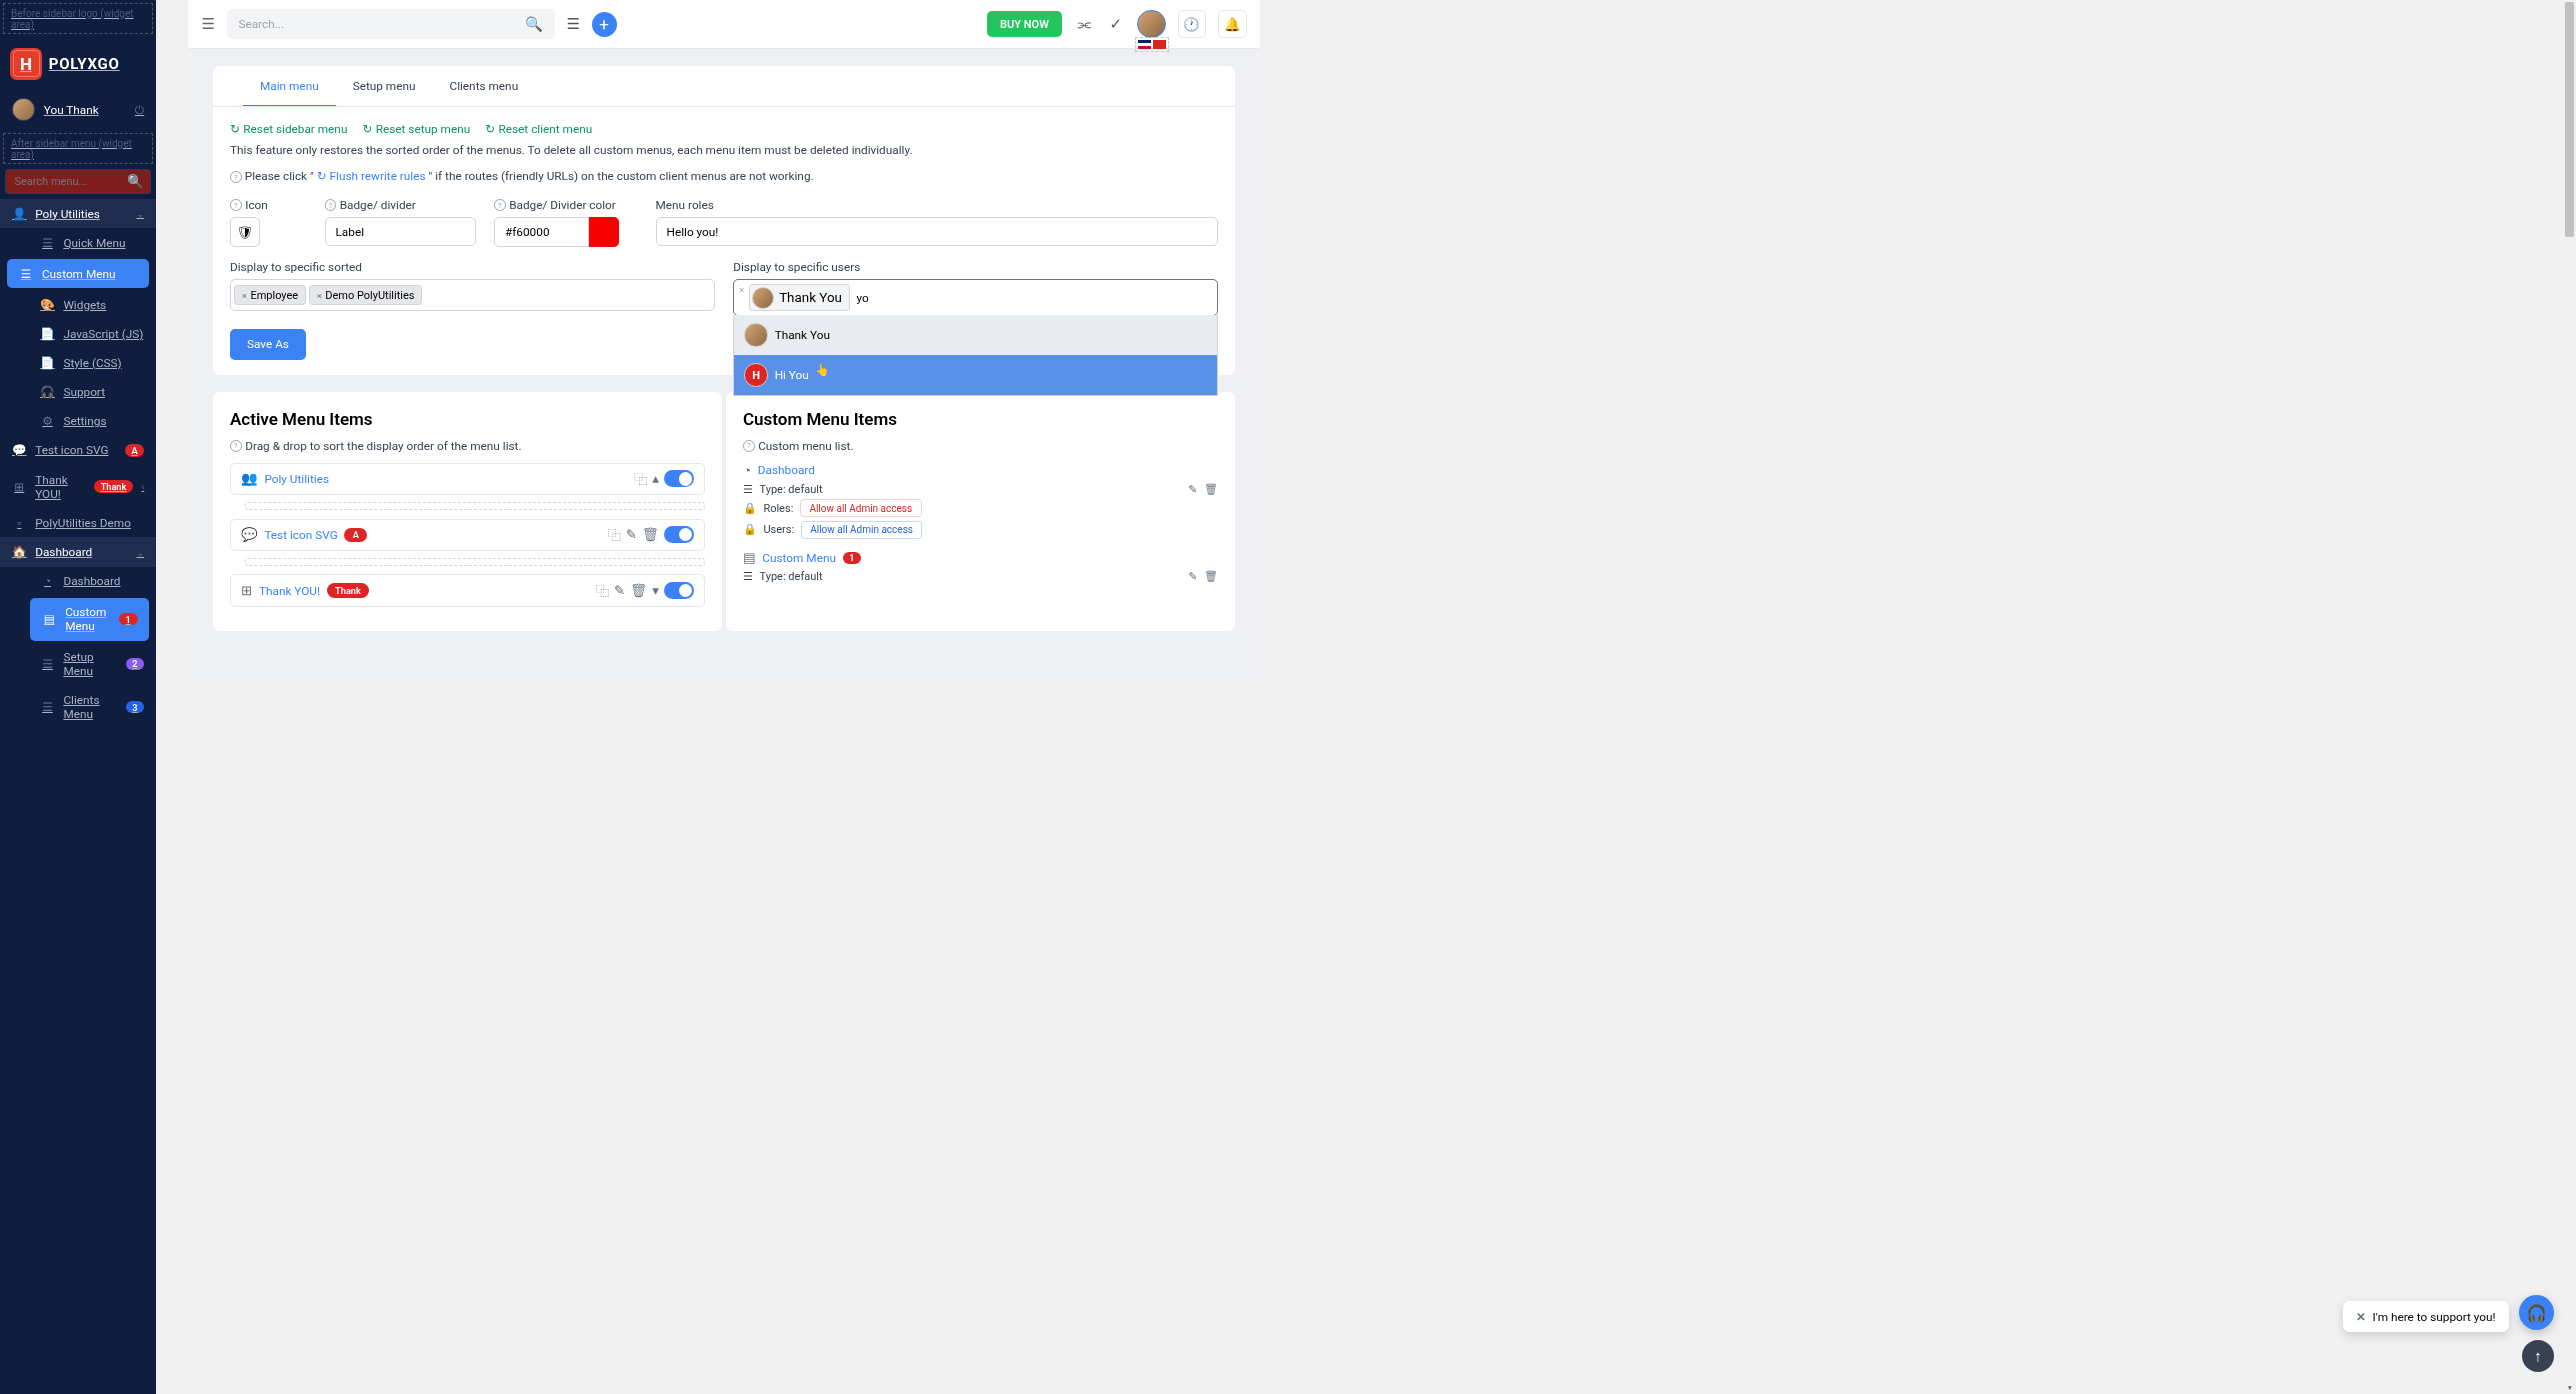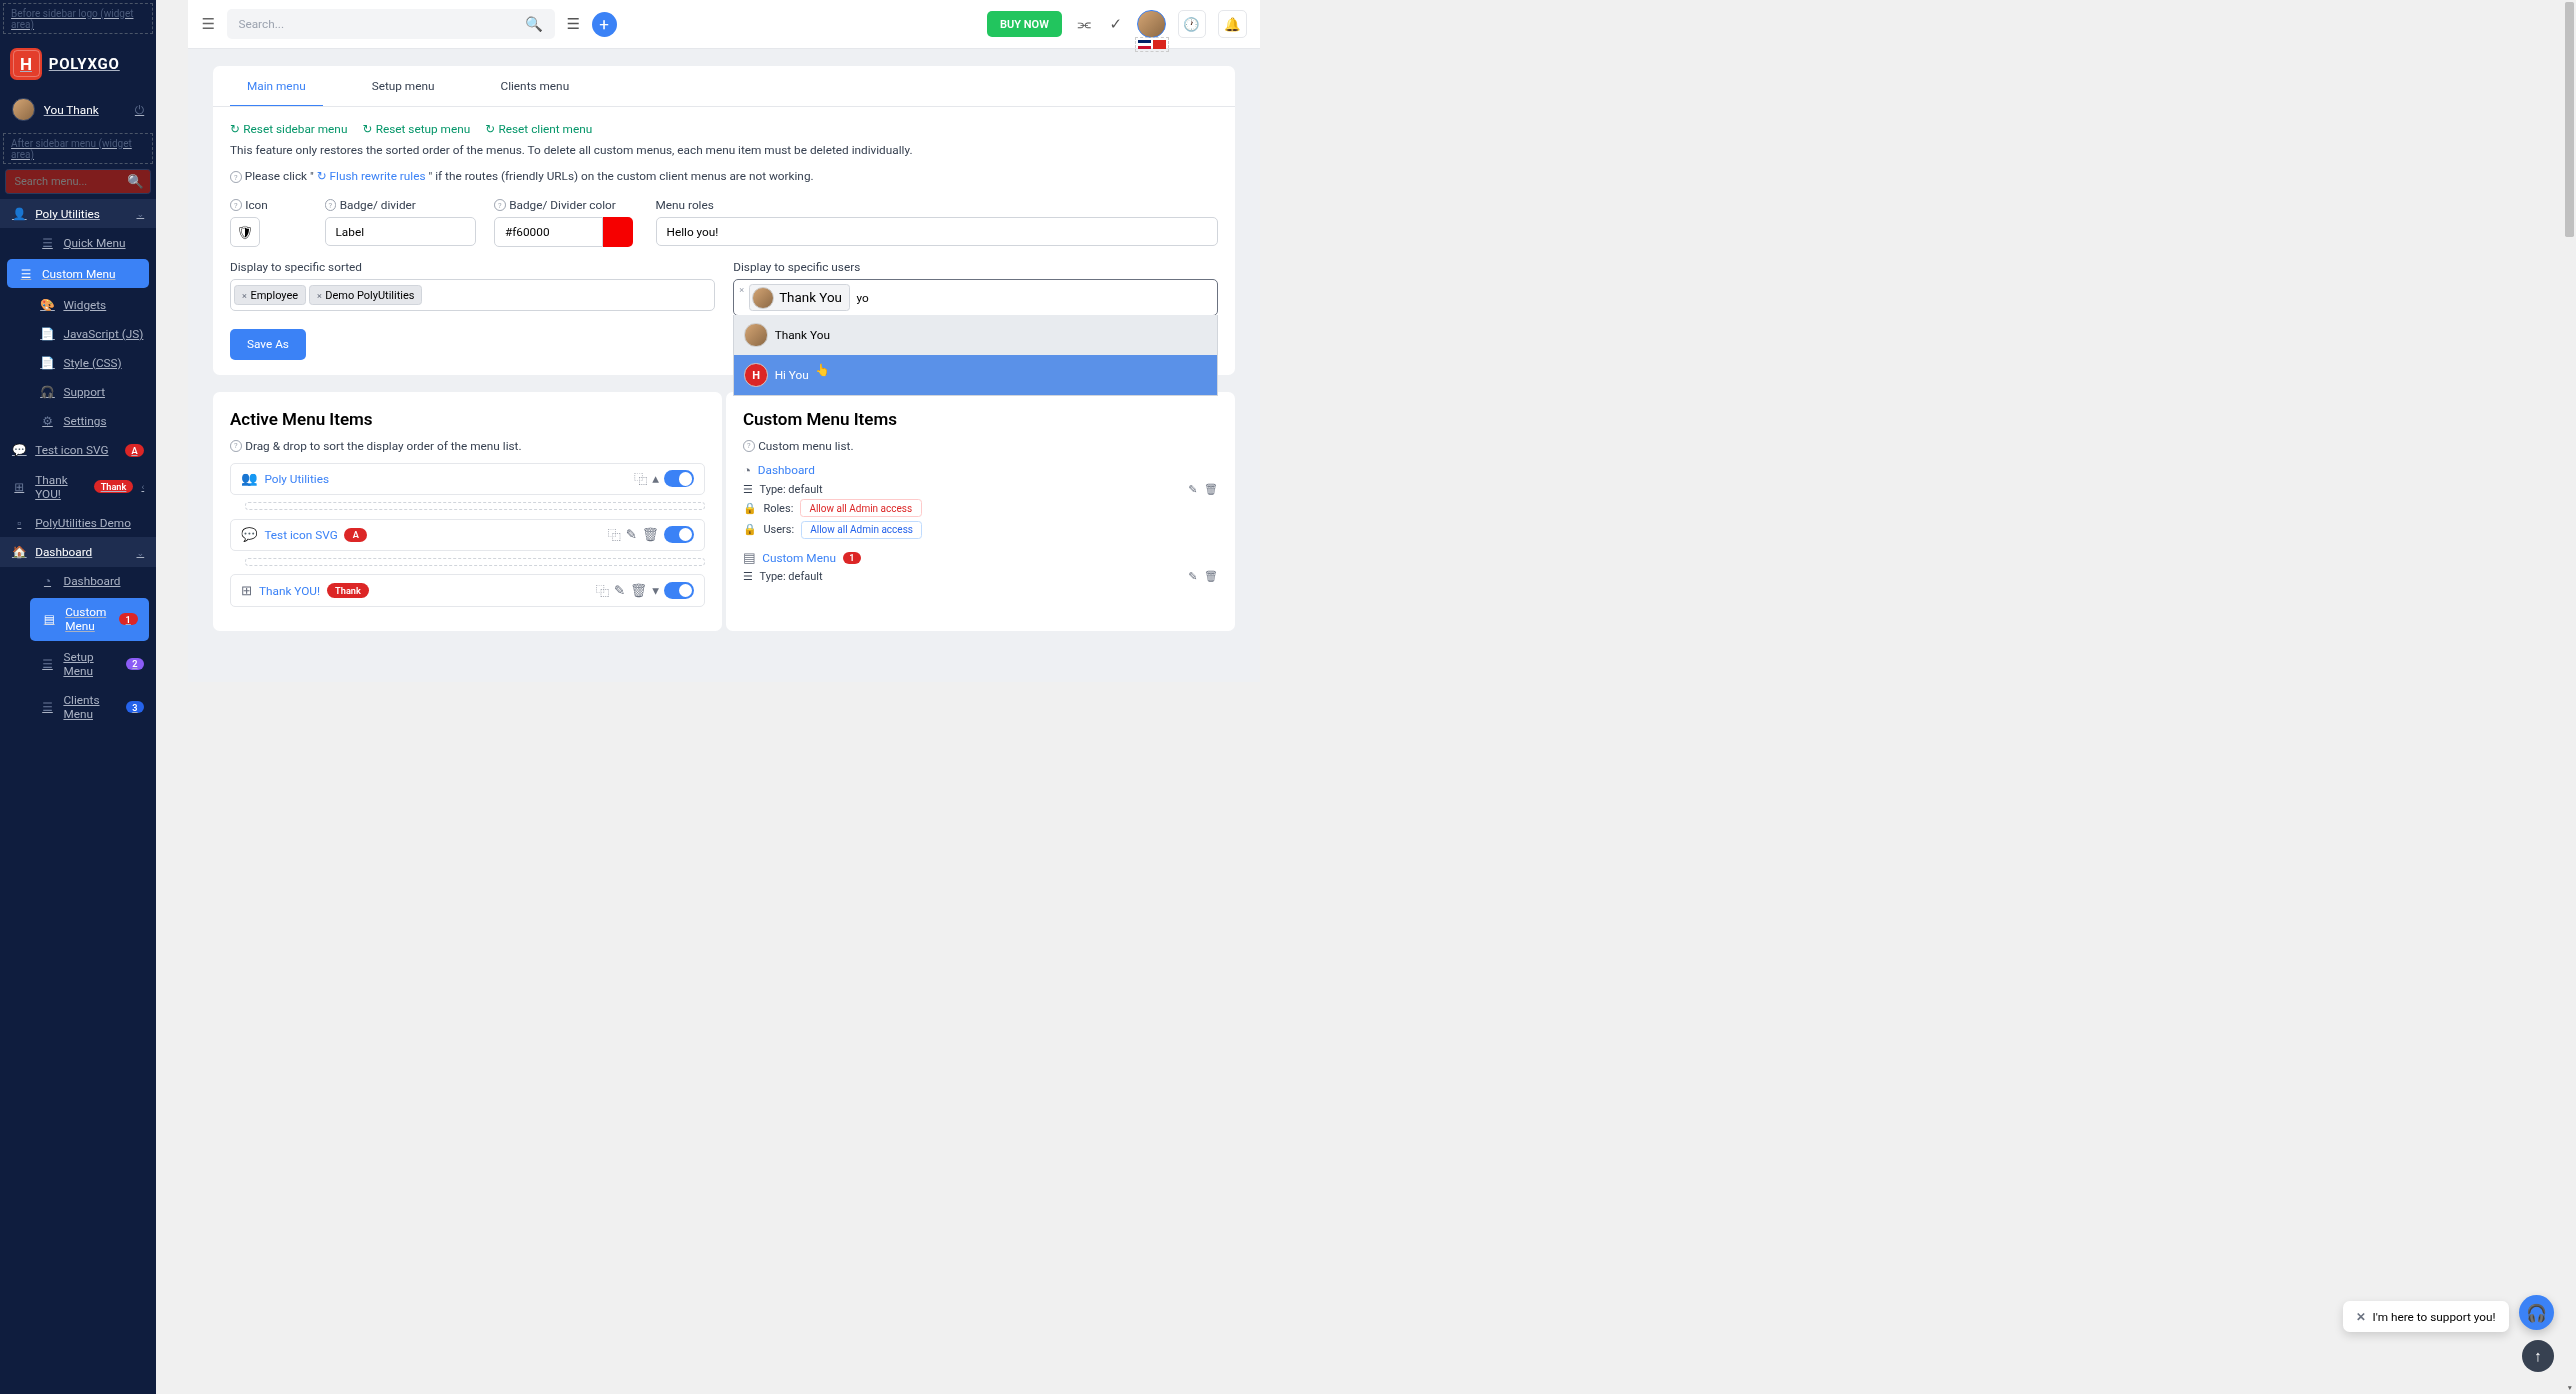--- a/index.html
+++ b/index.html
@@ -42,21 +42,21 @@
 .buy-btn { background: #22c55e; color: #fff; border: none; padding: 6.7px 13.4px; border-radius: 5px; font-weight: 600; font-size: 11px; }
 .top-icon { color: #555; font-size: 15px; cursor: pointer; padding: 0 3.4px; }
 .top-avatar { width: 28.6px; height: 28.6px; border-radius: 50%; border: 1.7px solid #3b82f6; background: linear-gradient(135deg,#d4a574,#8b6844); }
 .top-icon-box { width: 28.6px; height: 28.6px; border: 0.8px solid #e5e7eb; border-radius: 5px; display: flex; align-items: center; justify-content: center; }
 .flags { position: absolute; right: 91px; top: 37px; display: flex; gap: 1.7px; border: 0.8px dashed #ccc; padding: 1.7px; }
 .flag { width: 13.4px; height: 9.2px; display: inline-block; }
 .flag-en { background: linear-gradient(#012169 33%, #fff 33% 66%, #c8102e 66%); }
 .flag-vn { background: #da251d; position: relative; }
 .content { padding: 17px 25px; }
 .card { background: #fff; border-radius: 6.7px; padding: 0; margin-bottom: 17px; }
-.tabs { display: flex; border-bottom: 0.8px solid #e5e7eb; padding: 0 17px; gap: 32px; }
+.tabs { display: flex; border-bottom: 0.8px solid #e5e7eb; padding: 0 30px; }
 .tab { padding: 13.4px 17px 11.8px; font-size: 11.8px; color: #374151; cursor: pointer; border-bottom: 1.7px solid transparent; }
 .tab.active { color: #3b82f6; border-bottom-color: #3b82f6; }
 .card-body { padding: 15px 17px; }
 .reset-row { display: flex; gap: 15px; margin-bottom: 6.7px; }
 .reset-link { color: #059669; font-size: 11.8px; display: flex; align-items: center; gap: 3.4px; cursor: pointer; }
 .help-text { color: #374151; font-size: 11.8px; margin-bottom: 11.8px; }
 .info-row { color: #374151; font-size: 11.8px; margin-bottom: 15px; }
 .info-row .link { color: #3b82f6; cursor: pointer; }
 .form-row { display: flex; gap: 18.5px; margin-bottom: 13.4px; }
 .form-col { display: flex; flex-direction: column; gap: 5px; }
@@ -276,21 +276,21 @@
                 <span>Badge/ divider</span>
               </span>
             <input class="txt-input" value="Label" style="">
           </div>
           <div class="form-col" style="width:143px;">
             <span class="form-label">
                 <span class="q-icon">?</span>
                 <span>Badge/ Divider color</span>
               </span>
             <div class="color-input-wrap">
-              <input class="txt-input" style="width: 109px;" value="#f60000">
+              <input class="txt-input" style="width: 95px;" value="#f60000">
               <div class="color-swatch" style="background:#f60000;"></div>
             </div>
           </div>
           <div class="form-col" style="flex:1;">
             <span class="form-label">Menu roles</span>
             <input class="txt-input" value="Hello you!" style="">
           </div>
         </div>
 
         <div class="form-row">

